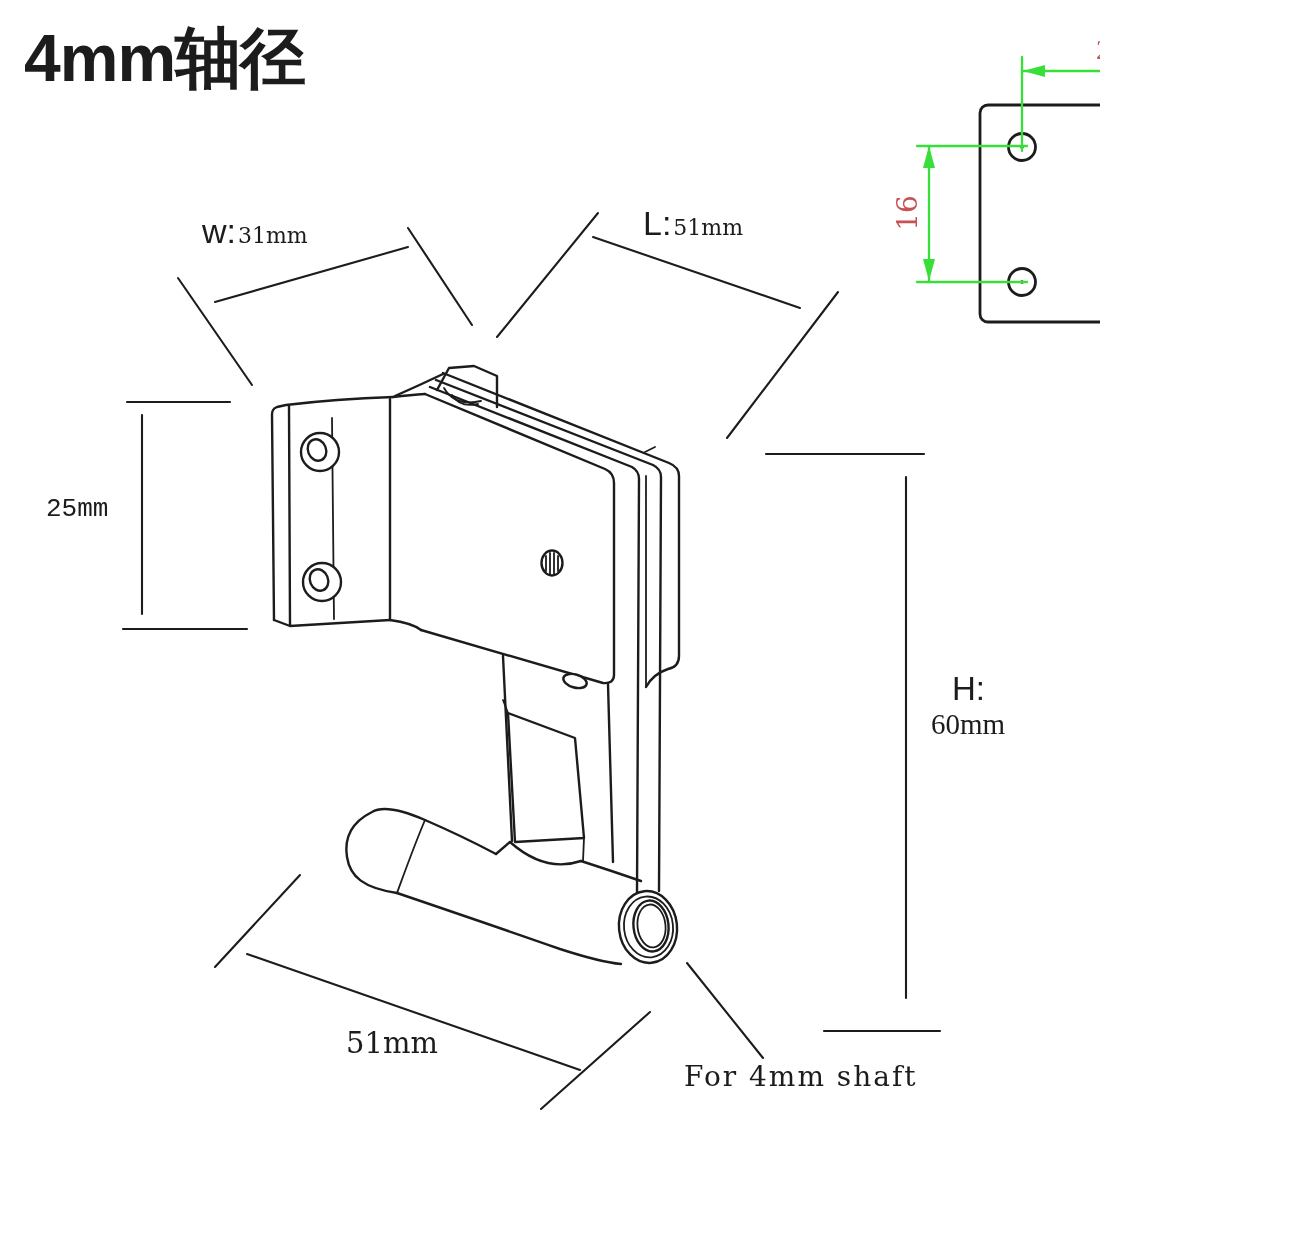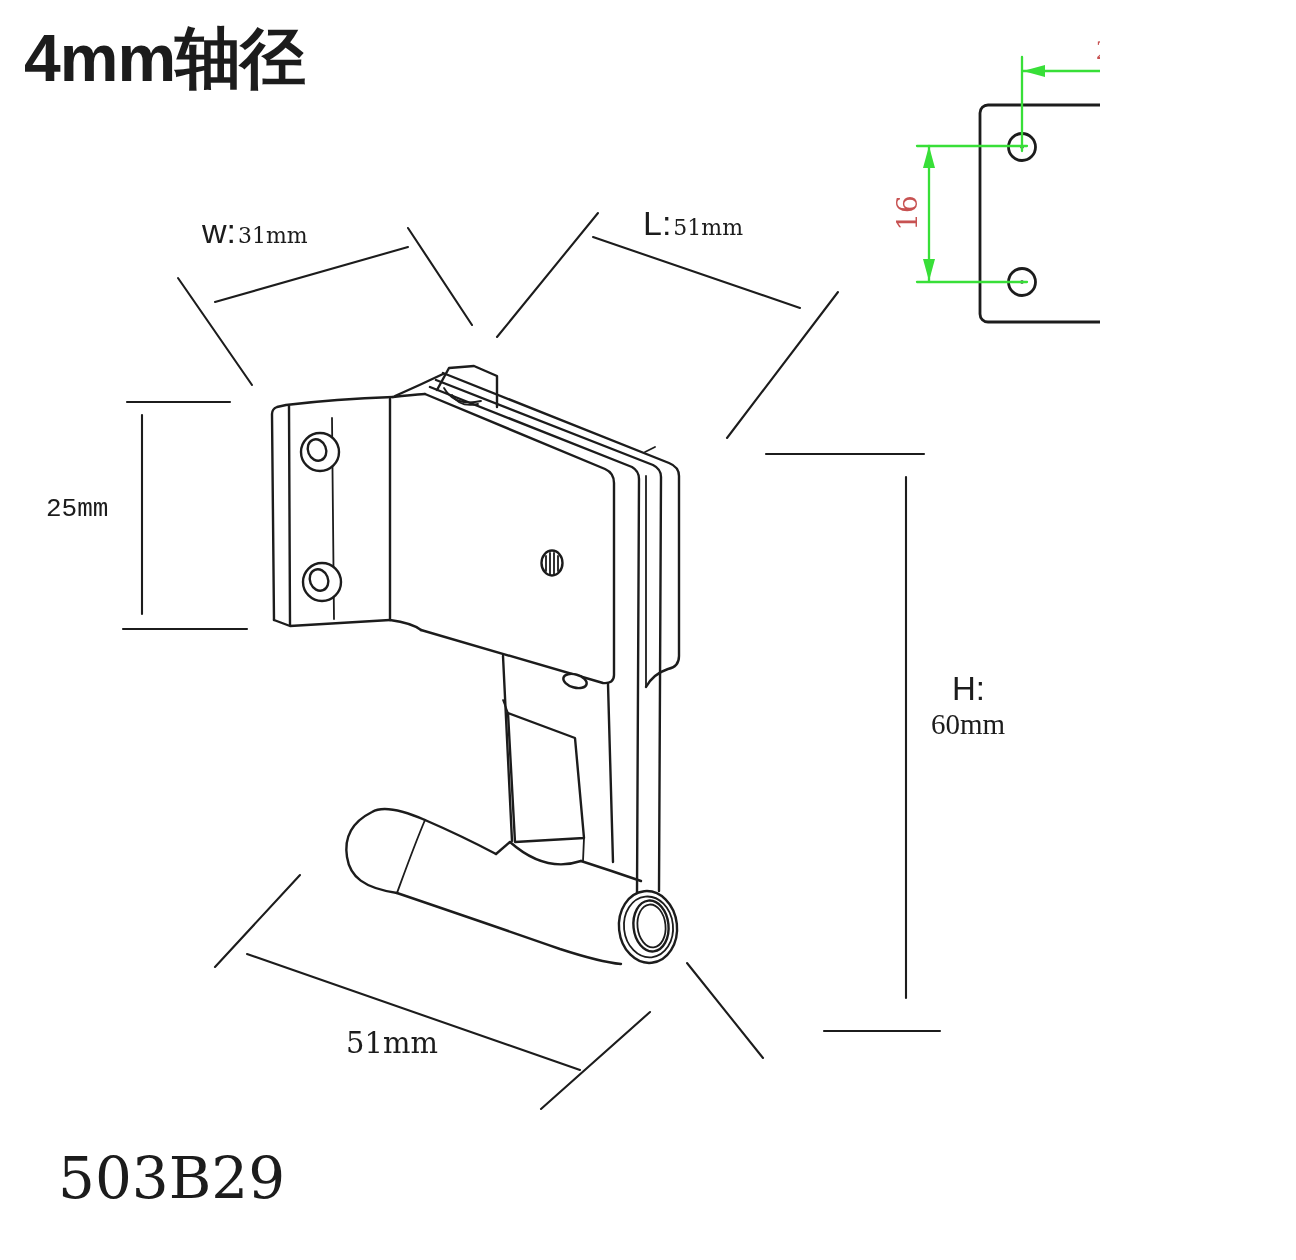--- a/index.html
+++ b/index.html
@@ -170,18 +170,18 @@
       <span class="dim-value">51mm</span>
   </div>
 
   <div class="txt plate-height">25mm</div>
 
   <div class="txt h-prefix">H:</div>
   <div class="txt h-value">60mm</div>
 
   <div class="txt handle-len">51mm</div>
 
+  <div class="txt shaft-note">For 4mm shaft</div>
 
-  <div class="txt part-number">503B29</div>
 
   <div class="txt red-22">22</div>
   <div class="txt red-16">16</div>
 </div>
 
 </body></html>

